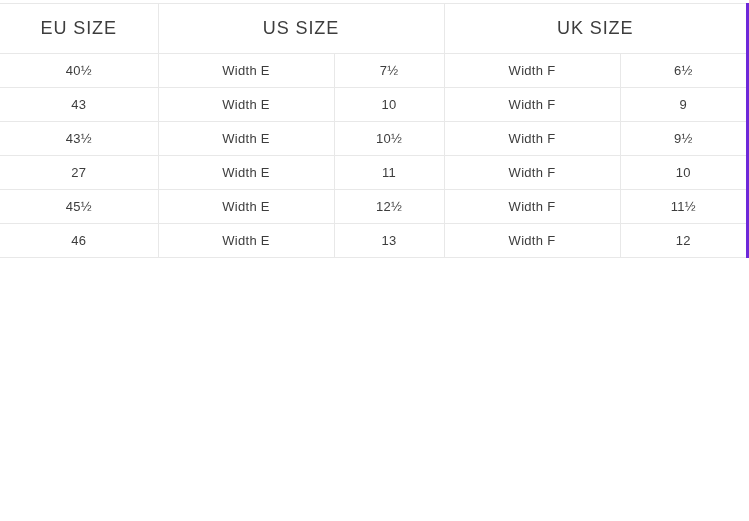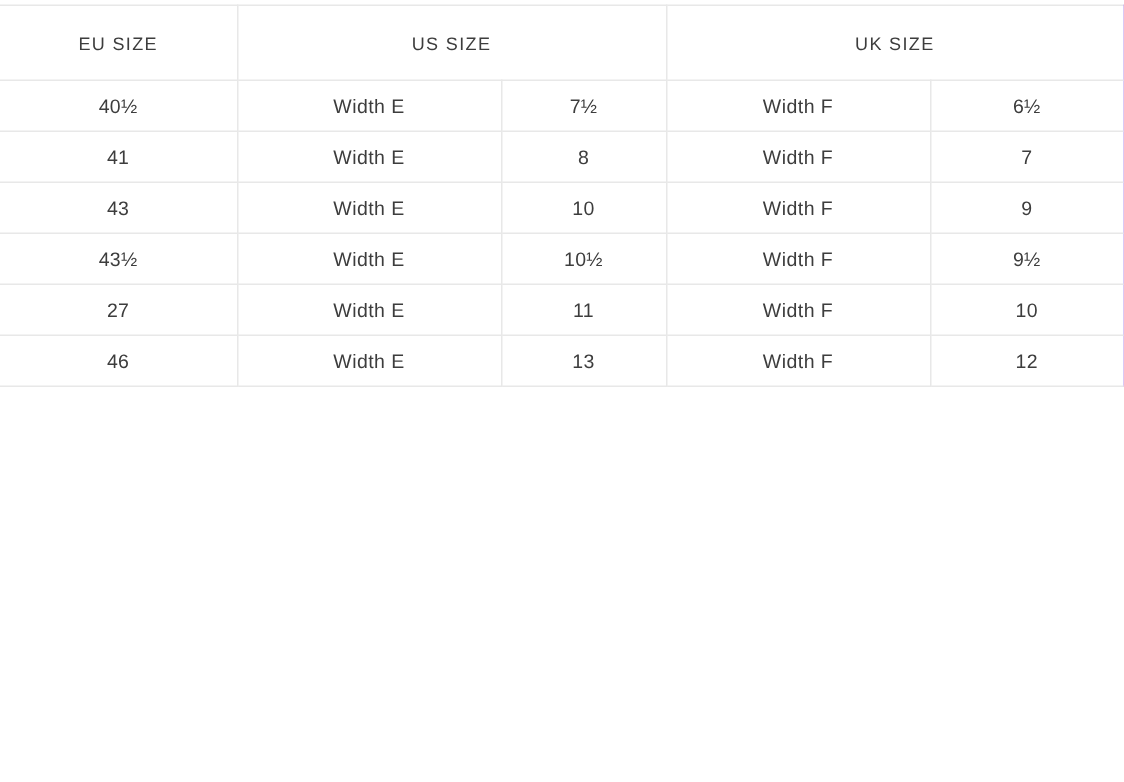--- a/index.html
+++ b/index.html
@@ -33,27 +33,27 @@
     text-align: center;
     vertical-align: middle;
     color: #3d3d3d;
     border-bottom: 1px solid #e8e8e8;
     border-right: 1px solid #e8e8e8;
     padding: 0;
   }
 
   .size-chart th:last-child,
   .size-chart td:last-child {
-    border-right: 1px solid #6d28d9;
+    border-right: 6px solid #6d28d9;
   }
 
   thead th {
     height: 49px;
     border-top: 1px solid #e8e8e8;
-    font-size: 12px;
+    font-size: 18px;
     font-weight: 400;
     letter-spacing: 0.9px;
     color: #3a3a3a;
   }
 
   tbody td {
     height: 33px;
     font-size: 13px;
     font-weight: 400;
     letter-spacing: 0.2px;
@@ -87,27 +87,20 @@
   </thead>
   <tbody id="table-body">
       <tr>
         <td>40½</td>
         <td class="width-cell">Width E</td>
         <td>7½</td>
         <td class="width-cell">Width F</td>
         <td>6½</td>
       </tr>
       <tr>
-        <td>41</td>
-        <td class="width-cell">Width E</td>
-        <td>8</td>
-        <td class="width-cell">Width F</td>
-        <td>7</td>
-      </tr>
-      <tr>
         <td>43</td>
         <td class="width-cell">Width E</td>
         <td>10</td>
         <td class="width-cell">Width F</td>
         <td>9</td>
       </tr>
       <tr>
         <td>43½</td>
         <td class="width-cell">Width E</td>
         <td>10½</td>
@@ -115,20 +108,27 @@
         <td>9½</td>
       </tr>
       <tr>
         <td>27</td>
         <td class="width-cell">Width E</td>
         <td>11</td>
         <td class="width-cell">Width F</td>
         <td>10</td>
       </tr>
       <tr>
+        <td>45½</td>
+        <td class="width-cell">Width E</td>
+        <td>12½</td>
+        <td class="width-cell">Width F</td>
+        <td>11½</td>
+      </tr>
+      <tr>
         <td>46</td>
         <td class="width-cell">Width E</td>
         <td>13</td>
         <td class="width-cell">Width F</td>
         <td>12</td>
       </tr>
     </tbody>
 </table>
 
 </body></html>

